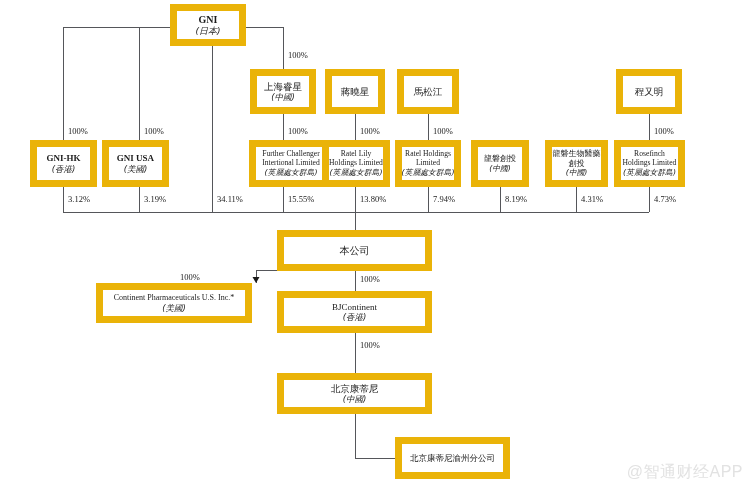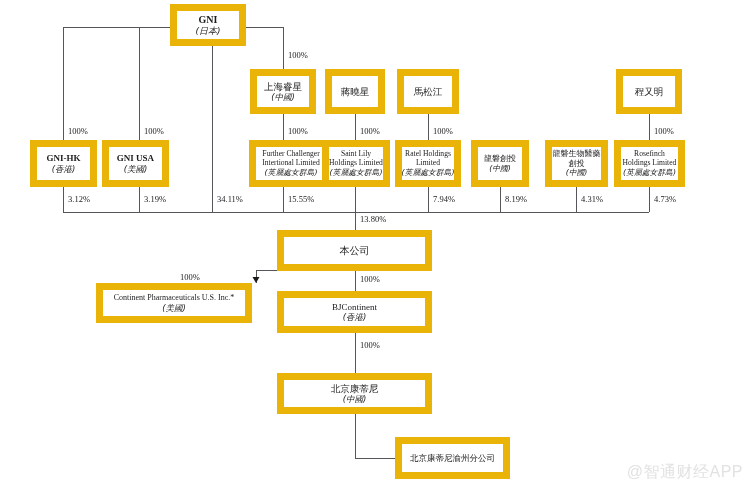--- a/index.html
+++ b/index.html
@@ -170,21 +170,21 @@
     <span class="ln loc cn" style="font-size:8.5px;">(美國)</span>
   </div>
 
   <div class="node" style="left:249px; top:140px; width:84px; height:47px; font-size:7.6px;">
     <span class="ln en-reg">Further Challenger</span>
     <span class="ln en-reg">Intertional Limited</span>
     <span class="ln loc cn" style="font-size:7.8px;">(英屬處女群島)</span>
   </div>
 
   <div class="node" style="left:322px; top:140px; width:68px; height:47px; font-size:7.6px;">
-    <span class="ln en-reg">Saint Lily</span>
+    <span class="ln en-reg">Ratel Lily</span>
     <span class="ln en-reg">Holdings Limited</span>
     <span class="ln loc cn" style="font-size:7.8px;">(英屬處女群島)</span>
   </div>
 
   <div class="node" style="left:395px; top:140px; width:66px; height:47px; font-size:7.6px;">
     <span class="ln en-reg">Ratel Holdings</span>
     <span class="ln en-reg">Limited</span>
     <span class="ln loc cn" style="font-size:7.8px;">(英屬處女群島)</span>
   </div>
 
@@ -233,21 +233,21 @@
   <div class="edge-label" style="left:144px; top:126px;">100%</div>
   <div class="edge-label" style="left:288px; top:126px;">100%</div>
   <div class="edge-label" style="left:360px; top:126px;">100%</div>
   <div class="edge-label" style="left:433px; top:126px;">100%</div>
   <div class="edge-label" style="left:654px; top:126px;">100%</div>
 
   <div class="edge-label" style="left:68px; top:194px;">3.12%</div>
   <div class="edge-label" style="left:144px; top:194px;">3.19%</div>
   <div class="edge-label" style="left:217px; top:194px;">34.11%</div>
   <div class="edge-label" style="left:288px; top:194px;">15.55%</div>
-  <div class="edge-label" style="left:360px; top:194px;margin-top:20px;">13.80%</div>
+  <div class="edge-label" style="left:360px; top:194px;">13.80%</div>
   <div class="edge-label" style="left:433px; top:194px;">7.94%</div>
   <div class="edge-label" style="left:505px; top:194px;">8.19%</div>
   <div class="edge-label" style="left:581px; top:194px;">4.31%</div>
   <div class="edge-label" style="left:654px; top:194px;">4.73%</div>
 
   <div class="edge-label" style="left:180px; top:272px;">100%</div>
   <div class="edge-label" style="left:360px; top:274px;">100%</div>
   <div class="edge-label" style="left:360px; top:340px;">100%</div>
 
   <div class="watermark">@智通财经APP</div>

